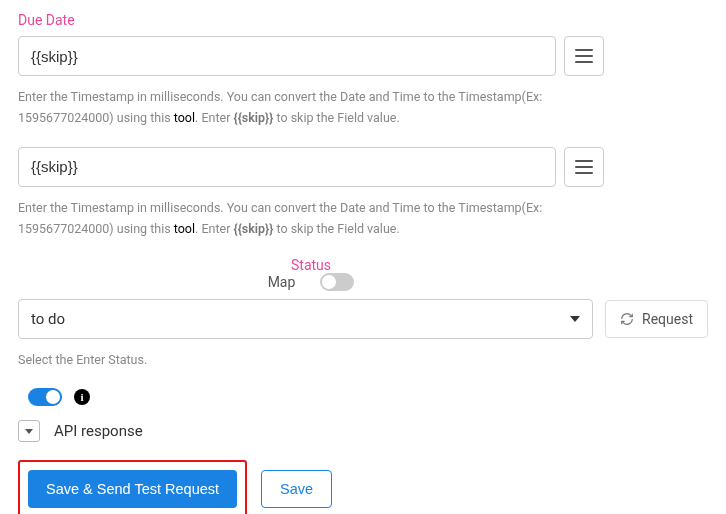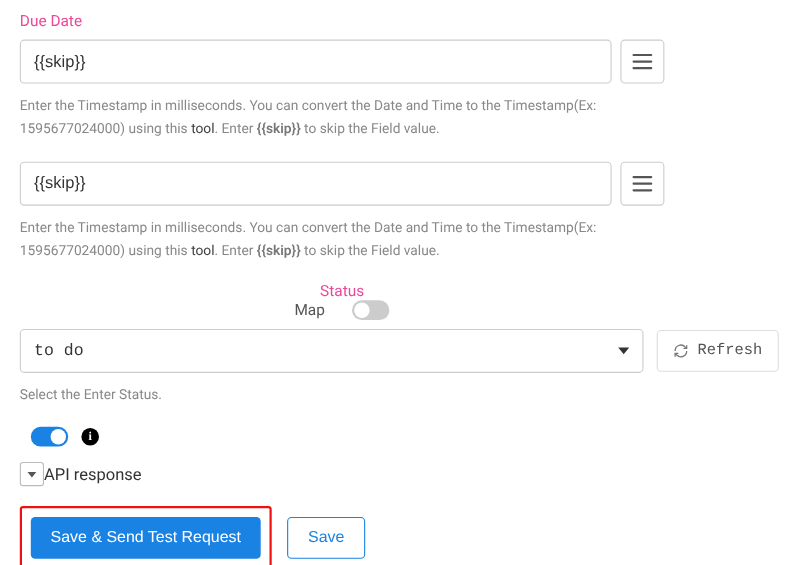--- a/index.html
+++ b/index.html
@@ -67,27 +67,26 @@
   .hamburger span {
     display: block; height: 2px; background: #555; border-radius: 1px;
   }
   .help-text {
     font-size: 12.5px;
     color: #888;
     margin-top: 10px;
     line-height: 1.7;
     width: 586px;
   }
-  .help-text a { color: #404040; text-decoration: none; text-align: right; }
+  .help-text a { color: #000000; text-decoration: none; text-align: right; }
   .help-text b { font-weight: 600; color: #777; }
   .select-row {
     display: flex;
     gap: 12px;
     align-items: center;
-    font-family: Liberation Mono, monospace;
   }
   .select {
     width: 586px;
     height: 40px;
     border: 1px solid #ccc;
     border-radius: 4px;
     padding: 0 12px;
     font-size: 15px;
     color: #333;
     background: #fff;
@@ -138,21 +137,21 @@
     margin: 10px 0 14px 10px;
   }
   .info-badge {
     width: 16px; height: 16px; border-radius: 50%;
     background: #000; color: #fff;
     font-size: 11px; font-weight: 700;
     display: flex; align-items: center; justify-content: center;
     font-family: Georgia, serif;
   }
   .api-row {
-    display: flex; align-items: center; 
+    display: flex; align-items: center; gap: 14px;
     margin-bottom: 18px;
   }
   .expand-btn {
     width: 22px; height: 22px;
     border: 1px solid #bbb; border-radius: 3px;
     display: flex; align-items: center; justify-content: center;
     cursor: pointer; background: #fff;
   }
   .chevron-down {
     width: 0; height: 0;
@@ -227,21 +226,21 @@
       <span>to do</span>
       <div class="caret-down"></div>
     </div>
     <div class="refresh-btn">
       <svg class="refresh-icon" viewBox="0 0 24 24" fill="none" stroke="#777" stroke-width="2">
         <path d="M3 12a9 9 0 0 1 15.5-6.3L21 8"></path>
           <path d="M21 3v5h-5"></path>
         <path d="M21 12a9 9 0 0 1-15.5 6.3L3 16"></path>
           <path d="M3 21v-5h5"></path>
       </svg>
-      <span>Refresh</span>
+      <span>Request</span>
     </div>
   </div>
   <div class="help-text">Select the Enter Status.</div>
 </div>
 
 <div class="simple-row">
   <div class="toggle on">
       <div class="knob"></div>
     </div>
   <div class="info-badge">i</div>

